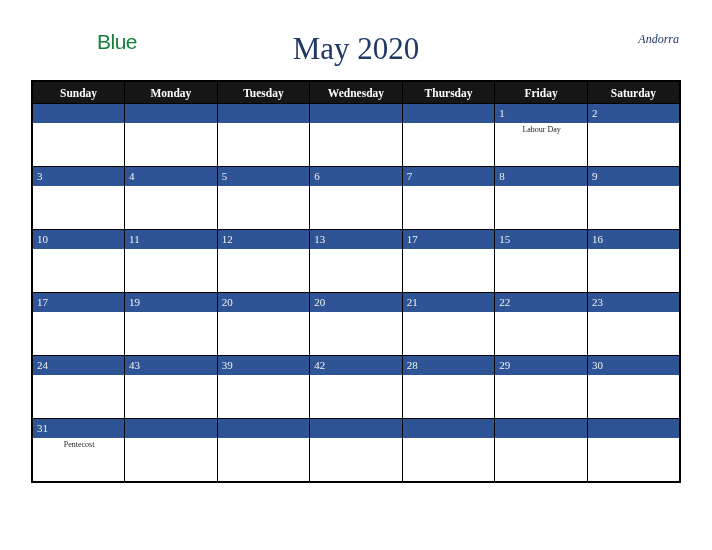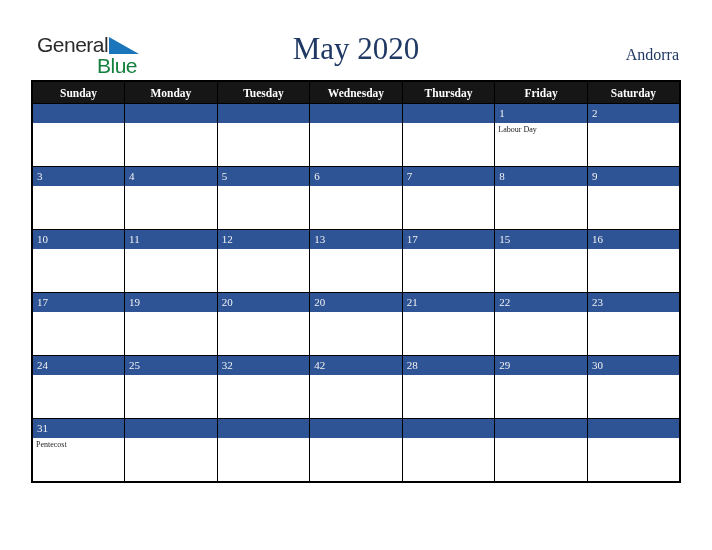--- a/index.html
+++ b/index.html
@@ -39,24 +39,25 @@
     position: absolute;
     left: 0;
     top: 31px;
     width: 712px;
     text-align: center;
     font-size: 31px;
     color: #1f3864;
   }
   .country-label {
     position: absolute;
-    top: 46px;
+    top: 32px;
     right: 33px;
-    font-size: 16px;
+    font-size: 12px;
     color: #1f3864;
+    font-style: italic;
   }
 
   
   table.cal {
     position: absolute;
     left: 31px;
     top: 80px;
     width: 650px;
     border-collapse: collapse;
     table-layout: fixed;
@@ -89,36 +90,29 @@
     box-sizing: border-box;
     overflow: hidden;
   }
   .day-body {
     font-size: 8px;
     color: #1c1c1c;
     padding: 2px 2px 0 3px;
     line-height: 10px;
     height: 41px;
     overflow: hidden;
+    text-align: center;
   }
 </style>
 </head>
 <body>
 
 <div class="page">
 
   <div class="logo">
-    <div class="logo-line1">
-      <span class="logo-general">General</span>
-      <span class="logo-tri">
-        <svg width="30" height="17" viewBox="0 0 30 17">
-            <polygon points="0,0 0,17 30,17" fill="#1b75bb"></polygon>
-          </svg>
-      </span>
-    </div>
     <div class="logo-blue">Blue</div>
   </div>
 
   <div class="page-title">May 2020</div>
   <div class="country-label">Andorra</div>
 
   <table class="cal">
     <thead>
       <tr>
         <th>Sunday</th>
@@ -250,25 +244,25 @@
             <div class="day-bar">23</div>
             <div class="day-body"></div>
           </td>
       </tr>
       <tr>
         <td>
             <div class="day-bar">24</div>
             <div class="day-body"></div>
           </td>
         <td>
-            <div class="day-bar">25</div>
-            <div class="day-body"></div>
-          </td>
-        <td>
-            <div class="day-bar">32</div>
+            <div class="day-bar">43</div>
+            <div class="day-body"></div>
+          </td>
+        <td>
+            <div class="day-bar">39</div>
             <div class="day-body"></div>
           </td>
         <td>
             <div class="day-bar">42</div>
             <div class="day-body"></div>
           </td>
         <td>
             <div class="day-bar">28</div>
             <div class="day-body"></div>
           </td>

